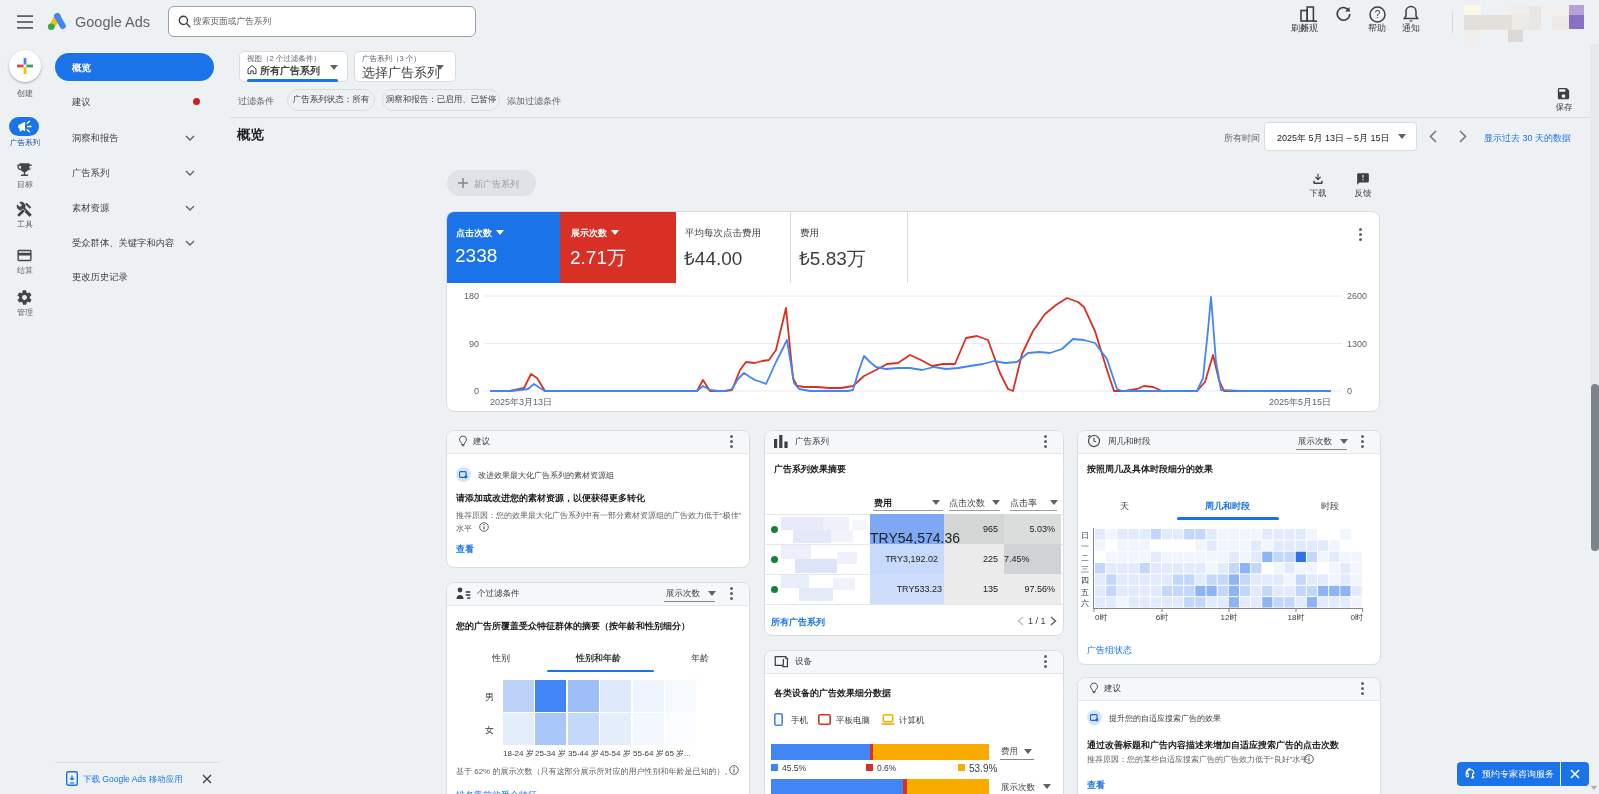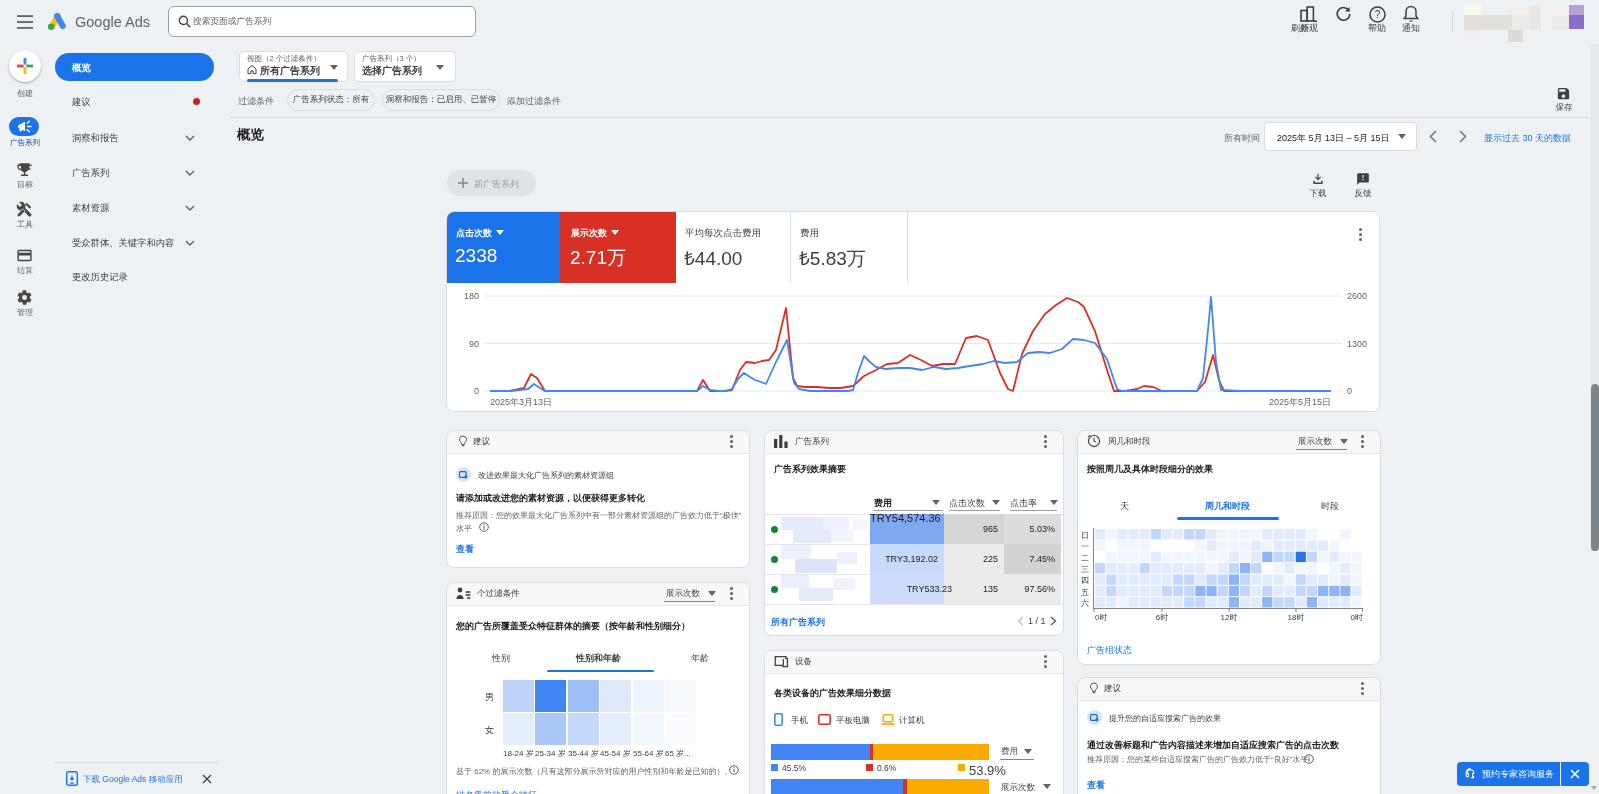--- a/index.html
+++ b/index.html
@@ -154,21 +154,21 @@
 <div class="abs" style="left:247px;top:79px;width:91px;height:3px;background:#1a73e8;border-radius:2px"></div>
 <div class="txt" style="left:247px;top:54px;font-size:7.5px;color:#5f6368">视图（2 个过滤条件）</div>
 <svg class="abs" style="left:247px;top:64px" width="10" height="11" viewBox="0 0 12 12">
       <path d="M6 1.2 1.2 5.4V11h3.4V7.6h2.8V11h3.4V5.4z" fill="none" stroke="#3c4043" stroke-width="1.2"></path>
     </svg>
 <div class="txt" style="left:260px;top:64px;font-size:10px;font-weight:bold">所有广告系列</div>
 <div class="caret" style="left:330px;top:65px"></div>
 
 <div class="abs" style="left:354px;top:51px;width:102px;height:31px;background:#fff;border:1px solid #dadce0;border-radius:5px;box-sizing:border-box"></div>
 <div class="txt" style="left:362px;top:54px;font-size:7.5px;color:#5f6368">广告系列（3 个）</div>
-<div class="txt" style="left:362px;top:64px;font-size:10px;font-weight:bold">选择广告系列</div>
+<div class="txt" style="left:362px;top:64px;font-size:13px;font-weight:normal">选择广告系列</div>
 <div class="caret" style="left:436px;top:65px"></div>
 
 <div class="txt" style="left:238px;top:95px;font-size:9px;color:#5f6368">过滤条件</div>
 <div class="chip" style="left:287px;top:89px;width:88px;height:22px">广告系列状态：所有</div>
 <div class="chip" style="left:382px;top:89px;width:118px;height:22px">洞察和报告：已启用、已暂停</div>
 <div class="txt" style="left:507px;top:95px;font-size:9px;color:#5f6368">添加过滤条件</div>
 
 <svg class="abs" style="left:1556px;top:86px" width="15" height="15" viewBox="0 0 24 24">
       <path d="M17 3H5a2 2 0 0 0-2 2v14a2 2 0 0 0 2 2h14a2 2 0 0 0 2-2V7l-4-4zm-5 16a3 3 0 1 1 0-6 3 3 0 0 1 0 6zm3-10H5V5h10v4z" fill="#3c4043"></path>
     </svg>
@@ -303,47 +303,47 @@
 <div class="abs" style="left:949px;top:510px;width:51px;height:1px;background:#9aa0a6"></div>
 <div class="txt" style="left:1010px;top:497px;font-size:9px;color:#3c4043">点击率</div>
 <div class="caret" style="left:1050px;top:500px"></div>
 <div class="abs" style="left:1010px;top:510px;width:47px;height:1px;background:#9aa0a6"></div>
 
 <div class="abs" style="left:764px;top:514px;width:300px;height:1px;background:#e4e7e9"></div>
 <div class="abs" style="left:870px;top:514px;width:74px;height:30px;background:#7fa8f2"></div>
 <div class="abs" style="left:944px;top:514px;width:60px;height:30px;background:#d4d6d6"></div>
 <div class="abs" style="left:1004px;top:514px;width:57px;height:30px;background:#dbdcdc"></div>
 <div class="abs" style="left:771px;top:526px;width:7px;height:7px;border-radius:50%;background:#188038"></div>
-<div class="txt" style="left:870px;top:512px;width:68px;font-size:11px;color:#202124">TRY54,574.36</div>
+<div class="txt" style="left:870px;top:530px;width:68px;font-size:14px;color:#202124">TRY54,574.36</div>
 <div class="txt" style="left:944px;top:524px;width:54px;text-align:right;font-size:9px;color:#202124">965</div>
 <div class="txt" style="left:1004px;top:524px;width:51px;text-align:right;font-size:9px;color:#202124">5.03%</div>
 <div class="abs" style="left:781px;top:517px;width:42px;height:13px;background:#e7ebf9"></div>
 <div class="abs" style="left:823px;top:517px;width:26px;height:13px;background:#eef1fb"></div>
 <div class="abs" style="left:793px;top:530px;width:38px;height:13px;background:#e3e9f8"></div>
 <div class="abs" style="left:831px;top:530px;width:22px;height:12px;background:#f1f4fc"></div>
 <div class="abs" style="left:853px;top:520px;width:14px;height:10px;background:#f4f6fd"></div>
 
 <div class="abs" style="left:764px;top:544px;width:300px;height:1px;background:#e4e7e9"></div>
 <div class="abs" style="left:870px;top:544px;width:74px;height:30px;background:#c6dafb"></div>
 <div class="abs" style="left:944px;top:544px;width:60px;height:30px;background:#ebebeb"></div>
 <div class="abs" style="left:1004px;top:544px;width:57px;height:30px;background:#d1d2d3"></div>
 <div class="abs" style="left:771px;top:556px;width:7px;height:7px;border-radius:50%;background:#188038"></div>
 <div class="txt" style="left:870px;top:554px;width:68px;text-align:right;font-size:9px;color:#202124">TRY3,192.02</div>
 <div class="txt" style="left:944px;top:554px;width:54px;text-align:right;font-size:9px;color:#202124">225</div>
-<div class="txt" style="left:1004px;top:554px;width:51px;text-align:right;font-size:9px;color:#202124">7.45%</div>
+<div class="txt" style="left:1004px;top:554px;width:51px;text-align:left;font-size:9px;color:#202124">7.45%</div>
 <div class="abs" style="left:781px;top:545px;width:30px;height:14px;background:#edf0fb"></div>
 <div class="abs" style="left:795px;top:559px;width:42px;height:14px;background:#dde4f7"></div>
 <div class="abs" style="left:837px;top:552px;width:20px;height:12px;background:#eef1fb"></div>
 
 <div class="abs" style="left:764px;top:574px;width:300px;height:1px;background:#e4e7e9"></div>
 <div class="abs" style="left:870px;top:574px;width:74px;height:30px;background:#cdddfb"></div>
 <div class="abs" style="left:944px;top:574px;width:60px;height:30px;background:#ebebeb"></div>
 <div class="abs" style="left:1004px;top:574px;width:57px;height:30px;background:#ebebeb"></div>
 <div class="abs" style="left:771px;top:586px;width:7px;height:7px;border-radius:50%;background:#188038"></div>
-<div class="txt" style="left:870px;top:584px;width:82px;text-align:right;font-size:9px;color:#202124">TRY533.23</div>
+<div class="txt" style="left:870px;top:584px;width:72px;text-align:right;font-size:9px;color:#202124">TRY533.23</div>
 <div class="txt" style="left:944px;top:584px;width:54px;text-align:right;font-size:9px;color:#202124">135</div>
 <div class="txt" style="left:1004px;top:584px;width:51px;text-align:right;font-size:9px;color:#202124">97.56%</div>
 <div class="abs" style="left:781px;top:575px;width:28px;height:13px;background:#eaeefa"></div>
 <div class="abs" style="left:799px;top:588px;width:34px;height:13px;background:#e4eaf9"></div>
 <div class="abs" style="left:833px;top:578px;width:22px;height:12px;background:#f0f3fc"></div>
 
 <div class="abs" style="left:764px;top:604px;width:300px;height:1px;background:#e4e7e9"></div>
 <div class="txt blink" style="left:771px;top:616px;font-size:9px;font-weight:bold">所有广告系列</div>
 <svg class="abs" style="left:1017px;top:616px" width="7" height="10" viewBox="0 0 7 10">
       <path d="M6 1 1.5 5 6 9" fill="none" stroke="#bdc1c6" stroke-width="1.5"></path>
@@ -645,21 +645,21 @@
 <div class="abs" style="left:870.2px;top:744px;width:3.1px;height:15.5px;background:#d93025"></div>
 <div class="abs" style="left:873.2px;top:744px;width:115.8px;height:15.5px;background:#f9ab00"></div>
 <div class="txt" style="left:1001px;top:746px;font-size:8.5px;color:#3c4043">费用</div>
 <div class="caret" style="left:1024px;top:749px"></div>
 <div class="abs" style="left:1000px;top:759px;width:34px;height:1px;background:#80868b"></div>
 <div class="abs" style="left:771px;top:764px;width:7px;height:7px;background:#4285f4"></div>
 <div class="txt" style="left:782px;top:763px;font-size:8.5px;color:#3c4043">45.5%</div>
 <div class="abs" style="left:866px;top:764px;width:7px;height:7px;background:#d93025"></div>
 <div class="txt" style="left:877px;top:763px;font-size:8.5px;color:#3c4043">0.6%</div>
 <div class="abs" style="left:958px;top:764px;width:7px;height:7px;background:#f9ab00"></div>
-<div class="txt" style="left:969px;top:763px;font-size:13px;color:#3c4043">53.9%</div>
+<div class="txt" style="left:969px;top:763px;font-size:10px;color:#3c4043">53.9%</div>
 
 <div class="abs" style="left:771px;top:779px;width:132px;height:15px;background:#4285f4"></div>
 <div class="abs" style="left:903px;top:779px;width:4px;height:15px;background:#d93025"></div>
 <div class="abs" style="left:907px;top:779px;width:82px;height:15px;background:#f9ab00"></div>
 <div class="txt" style="left:1001px;top:782px;font-size:8.5px;color:#3c4043">展示次数</div>
 <div class="caret" style="left:1043px;top:784px"></div>
 
 <div class="abs" style="left:1078px;top:678px;width:302px;height:22px;background:#f5f7f8;border-radius:7px 7px 0 0"></div>
     <svg class="abs" style="left:1088px;top:681px" width="12" height="14" viewBox="0 0 24 24">
       <path d="M12 2a7 7 0 0 0-4 12.7c.6.5 1 1.3 1 2.3v1a1 1 0 0 0 1 1h4a1 1 0 0 0 1-1v-1c0-1 .4-1.8 1-2.3A7 7 0 0 0 12 2z" fill="none" stroke="#3c4043" stroke-width="1.8"></path>

